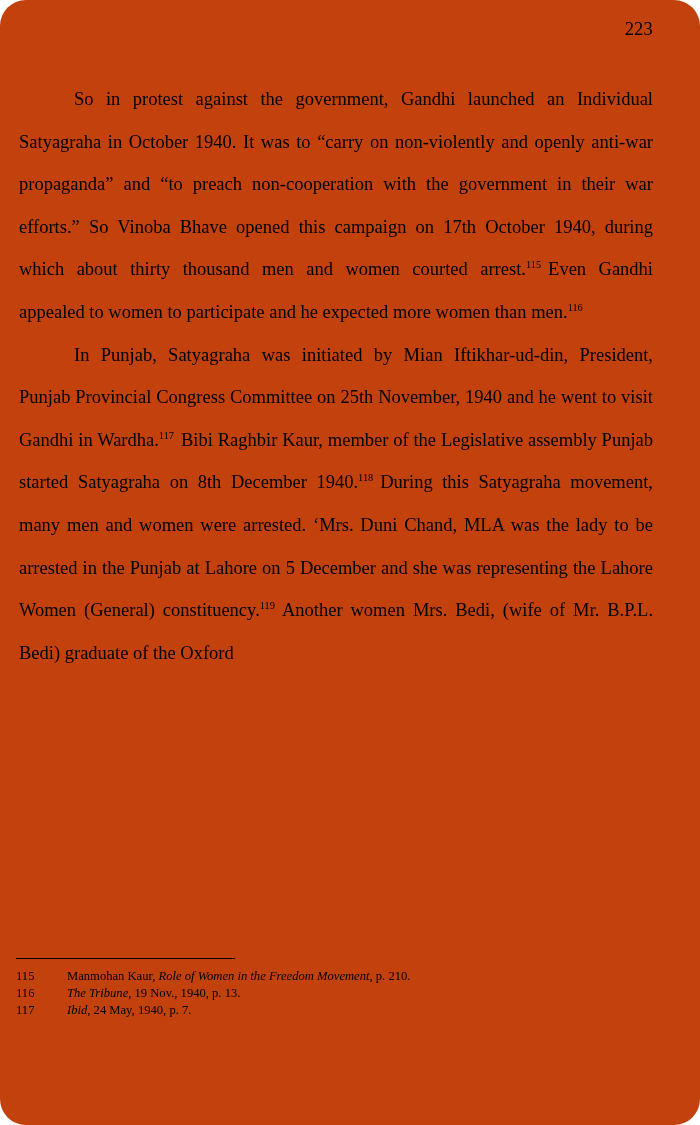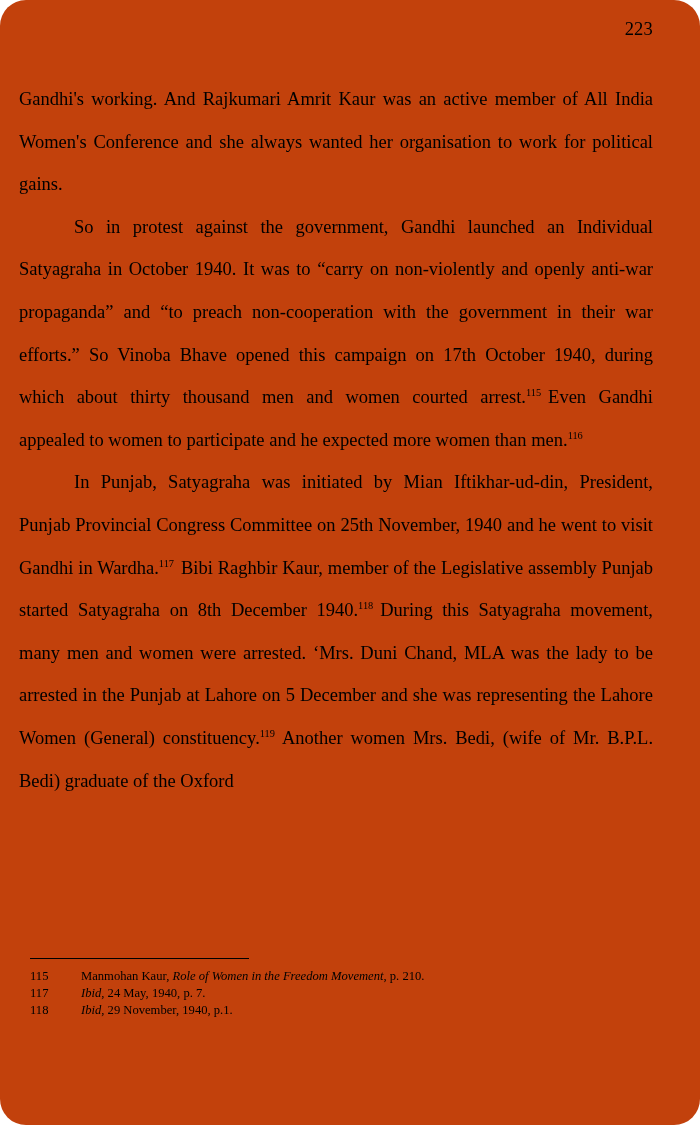--- a/index.html
+++ b/index.html
@@ -51,21 +51,21 @@
   }
   sup {
     font-size: 0.56em;
     vertical-align: super;
     line-height: 0;
   }
   .gap-sm { display: inline-block; width: 7px; }
 
   .footnotes {
     position: absolute;
-    left: 30px;
+    left: 16px;
     top: 958px;
     width: 634px;
   }
   .fn-rule {
     width: 219px;
     height: 0;
     border: 0;
     border-top: 1.4px solid #000000;
     margin: 0 0 9px 0;
   }
@@ -89,30 +89,29 @@
 </style>
 </head>
 <body>
 
 <div class="page">
 
   <div class="page-number">223</div>
 
   <div class="body-block">
 
-    <p class="para"><span>Gandhi's working.  And Rajkumari Amrit Kaur was an active member of All India Women's Conference and she always wanted her organisation to work for political gains.</span></p>
 
     <p class="para indent"><span>So in protest against the government, Gandhi launched an Individual Satyagraha in October 1940.  It was to “carry on non-violently and openly anti-war propaganda” and “to preach non-cooperation with the government in their war efforts.”  So Vinoba Bhave opened this campaign on 17th October 1940, during which about thirty thousand men and women courted arrest.</span><sup>115</sup><span class="gap-sm"></span><span>Even Gandhi appealed to women to participate and he expected more women than men.</span><sup>116</sup></p>
 
     <p class="para indent"><span>In Punjab, Satyagraha was initiated by Mian Iftikhar-ud-din, President, Punjab Provincial Congress Committee on 25th November, 1940 and he went to visit Gandhi in Wardha.</span><sup>117</sup><span class="gap-sm"></span><span>Bibi Raghbir Kaur, member of the Legislative assembly Punjab started Satyagraha on 8th December 1940.</span><sup>118</sup><span class="gap-sm"></span><span>During  this Satyagraha movement, many men and women were arrested.  ‘Mrs. Duni Chand, MLA was the lady to be arrested in the Punjab at Lahore on 5 December and she was representing the Lahore Women (General) constituency.</span><sup>119</sup><span class="gap-sm"></span><span>Another women Mrs. Bedi, (wife of Mr. B.P.L. Bedi) graduate of the Oxford</span></p>
 
   </div>
 
   <div class="footnotes">
     <hr class="fn-rule">
     <ul class="fn-list">
       <li class="fn-item"><span class="fn-num">115</span><span class="fn-text"><span>Manmohan Kaur, </span><i>Role of Women in the Freedom Movement</i><span>, p. 210.</span></span></li>
+      <li class="fn-item"><span class="fn-num">116</span><span class="fn-text"><span></span><i>The Tribune</i><span>, 19 Nov., 1940, p. 13.</span></span></li>
       <li class="fn-item"><span class="fn-num">117</span><span class="fn-text"><span></span><i>Ibid</i><span>,  24 May, 1940, p. 7.</span></span></li>
-      <li class="fn-item"><span class="fn-num">118</span><span class="fn-text"><span></span><i>Ibid</i><span>, 29 November, 1940, p.1.</span></span></li>
     </ul>
   </div>
 
 </div>
 
 </body></html>

